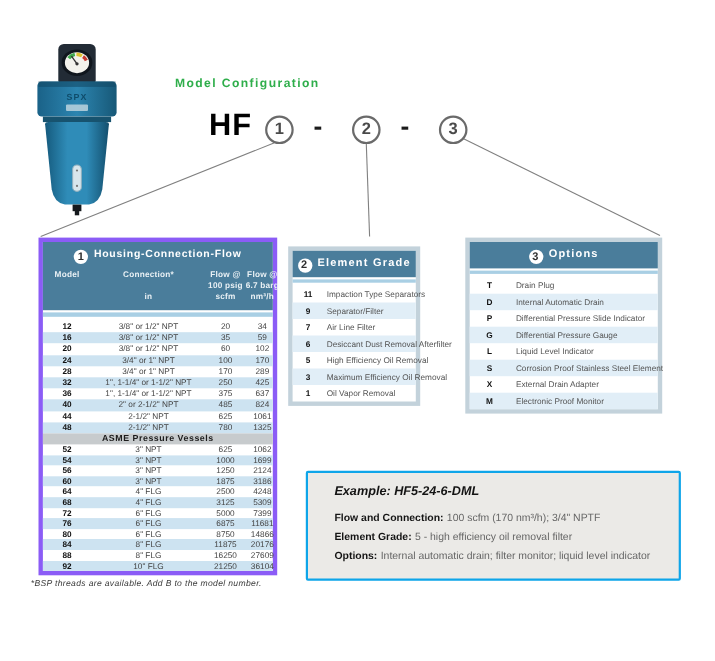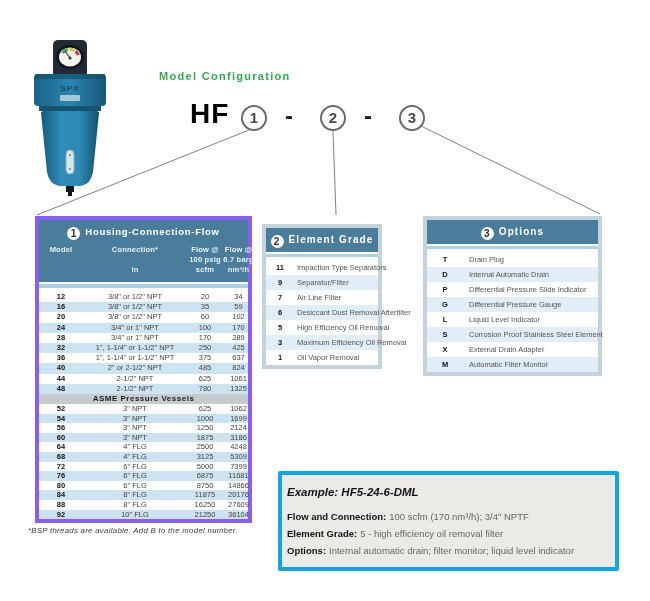--- a/index.html
+++ b/index.html
@@ -44,21 +44,21 @@
   .kv-row{display:grid;line-height:15px;font-size:7.5px;}
   .t2 .kv-row{grid-template-columns:28px 120px;}
   .t3 .kv-row{grid-template-columns:36px 141px;}
   .kv-row .k{font-weight:bold;color:#111;text-align:center;}
   .kv-row .v{color:#555;padding-left:3px;}
   .t3 .kv-row .v{padding-left:6px;}
   .kv-rows > div:nth-of-type(even){background:#e1eef7;}
 
   .footnote{position:absolute;left:28px;top:525px;width:250px;font-size:7.8px;font-style:italic;color:#3a3a3a;line-height:11px;letter-spacing:0.3px;}
 
-  .example{position:absolute;left:278px;top:428px;width:341px;height:100px;box-sizing:border-box;background:#ebeae7;border:4px solid #0ea5e9;border-radius:2px;padding:11px 5px;margin-top:43px;}
+  .example{position:absolute;left:278px;top:428px;width:341px;height:100px;box-sizing:border-box;background:#ebeae7;border:2px solid #0ea5e9;border-radius:2px;padding:11px 24px;}
   .ex-title{font-size:11.5px;font-weight:bold;font-style:italic;color:#141414;margin-bottom:10px;}
   .ex-line{font-size:9.5px;line-height:17px;color:#666;}
   .ex-label{font-weight:bold;color:#141414;margin-right:3px;}
 </style>
 </head>
 <body>
 
 <div class="canvas">
 
   <svg class="connectors" width="650" height="601">
@@ -390,21 +390,21 @@
           <span class="v">Corrosion Proof Stainless Steel Element</span>
         </div>
 
         <div class="kv-row">
           <span class="k">X</span>
           <span class="v">External Drain Adapter</span>
         </div>
 
         <div class="kv-row">
           <span class="k">M</span>
-          <span class="v">Automatic Filter Monitor</span>
+          <span class="v">Electronic Proof Monitor</span>
         </div>
       </div>
   </div>
 
   <div class="footnote">
     <div>*BSP threads are available. Add B to the model number.</div>
   </div>
 
   <div class="example">
     <div class="ex-title">Example: HF5-24-6-DML</div>

